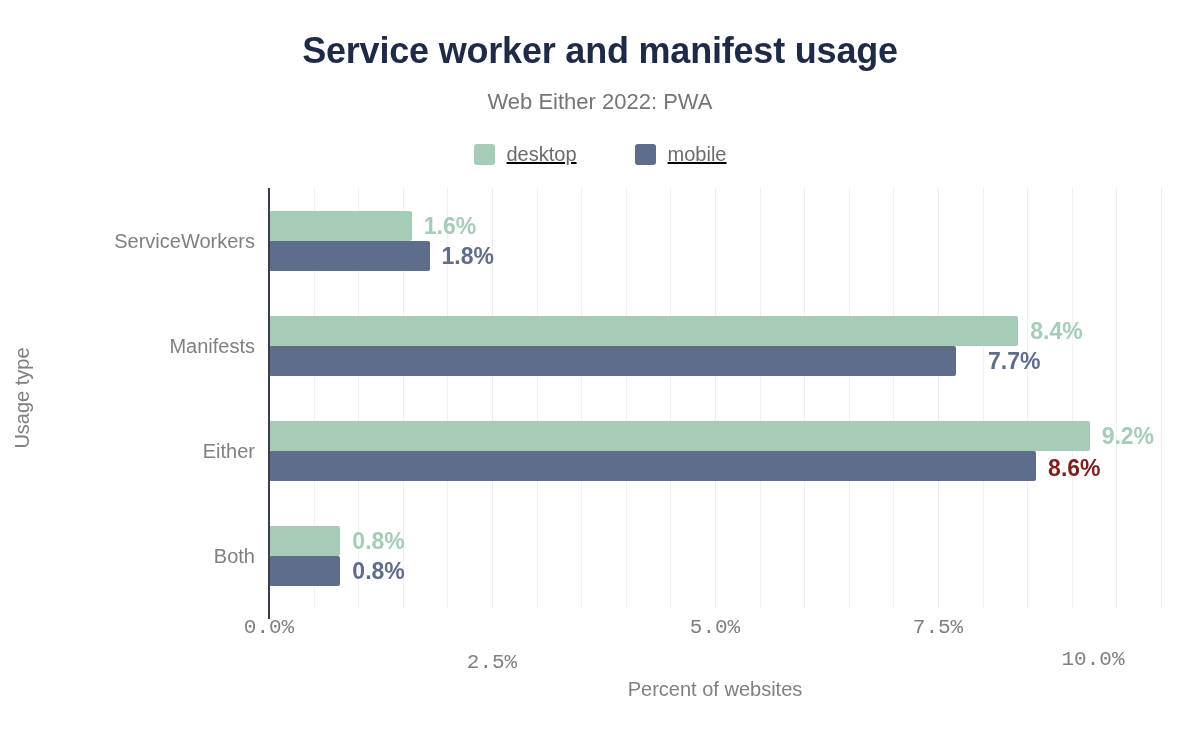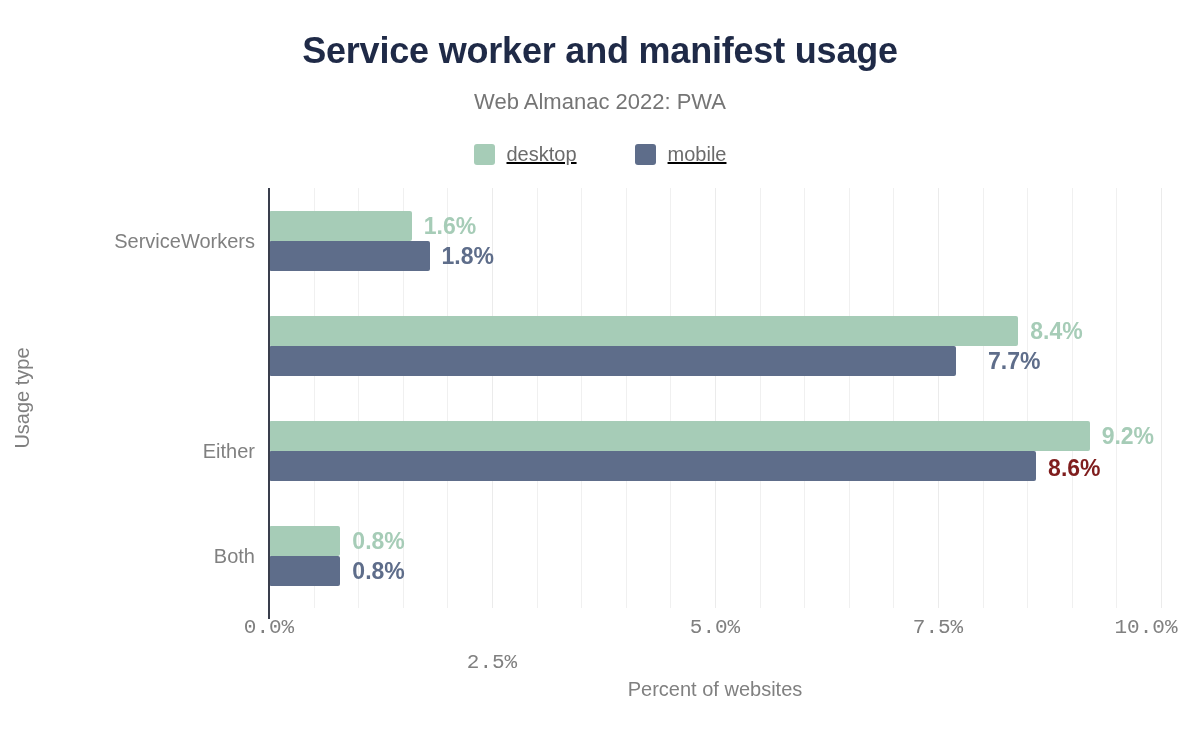--- a/index.html
+++ b/index.html
@@ -178,21 +178,21 @@
     white-space: nowrap;
   }
 </style>
 </head>
 <body>
 
 <div id="chart-root">
 
   <div class="chart-title">Service worker and manifest usage</div>
 
-  <div class="chart-subtitle">Web Almanac 2022: PWA</div>
+  <div class="chart-subtitle">Web Either 2022: PWA</div>
 
   <div class="legend">
     <div class="legend-item">
       <span class="legend-swatch" id="sw-desktop" style="background: rgb(166, 204, 183);"></span>
       <span class="legend-label">desktop</span>
     </div>
     <div class="legend-item">
       <span class="legend-swatch" id="sw-mobile" style="background: rgb(94, 109, 138);"></span>
       <span class="legend-label">mobile</span>
     </div>
@@ -238,30 +238,31 @@
         <div class="bar-value" style="left: 83.36px; top: 337.5px; color: rgb(166, 204, 183);">0.8%</div>
         <div class="bar" style="left: 0px; top: 367.5px; width: 71.36px; background: rgb(94, 109, 138);"></div>
         <div class="bar-value" style="left: 83.36px; top: 367.5px; color: rgb(94, 109, 138);">0.8%</div>
       </div>
   </div>
 
   <div class="axis-line-y"></div>
 
   <div class="cat-labels" id="cat-labels">
       <div class="cat-label" style="top: 52.5px;">ServiceWorkers</div>
+      <div class="cat-label" style="top: 157.5px;">Manifests</div>
       <div class="cat-label" style="top: 262.5px;">Either</div>
       <div class="cat-label" style="top: 367.5px;">Both</div>
     </div>
 
   <div id="xticks">
       <div class="xtick-label" style="left: 269px;">0.0%</div>
       <div class="xtick-mark" style="left: 269px;"></div>
       <div class="xtick-label" style="left: 492px; margin-top: 35px;">2.5%</div>
       <div class="xtick-label" style="left: 715px;">5.0%</div>
       <div class="xtick-label" style="left: 938px;">7.5%</div>
-      <div class="xtick-label" style="left: 1146px;">10.0%</div>
+      <div class="xtick-label" style="left: 1093px; margin-top: 32px;">10.0%</div>
     </div>
 
   <div class="x-axis-title">Percent of websites</div>
 
   <div class="y-axis-title">Usage type</div>
 
 </div>
 
 </body></html>

